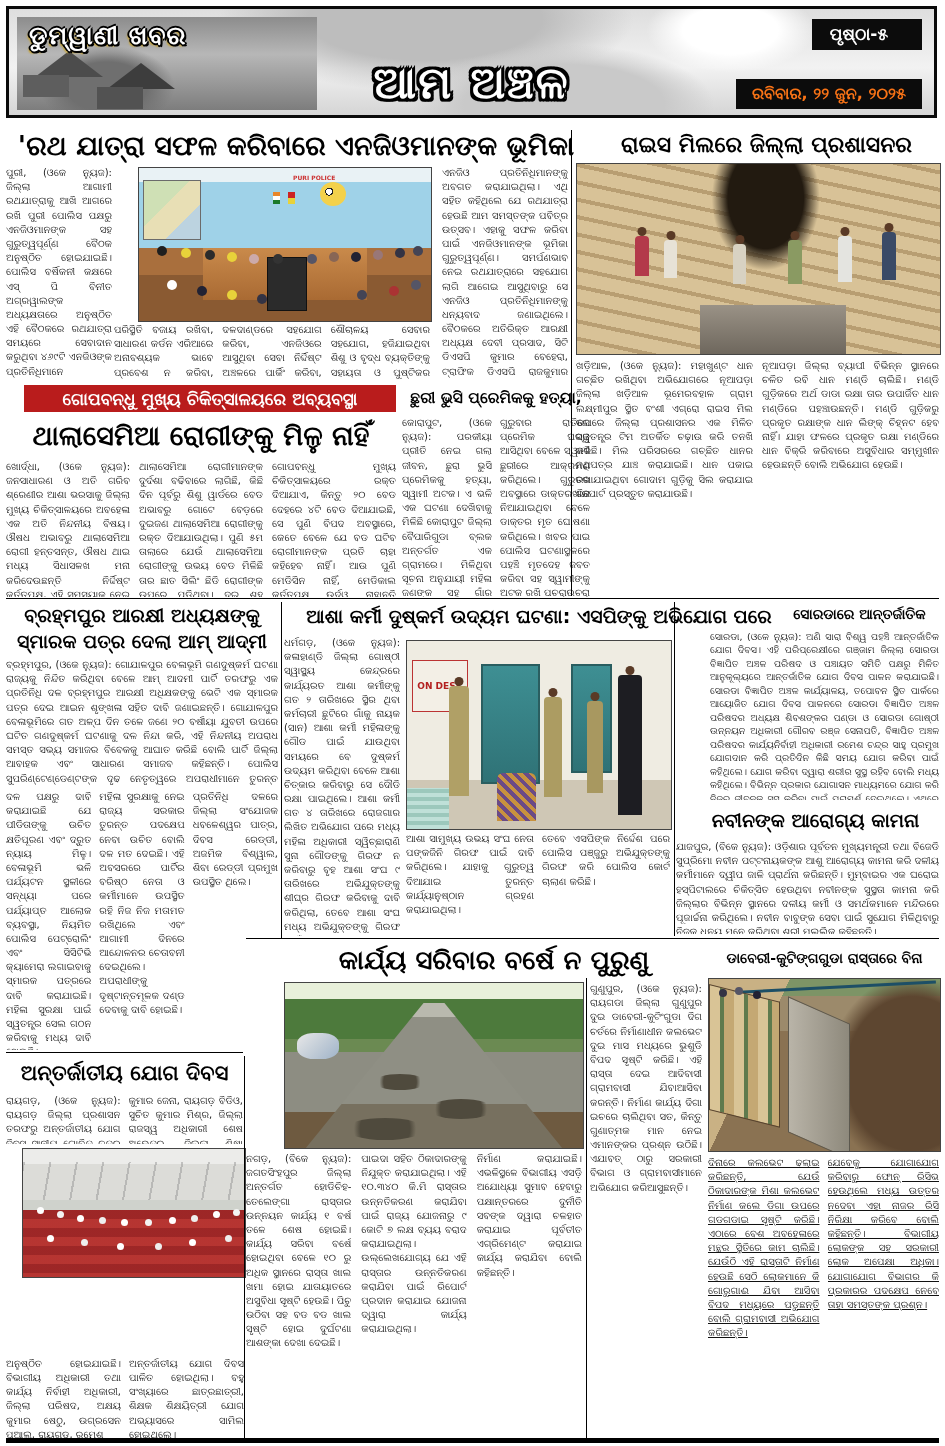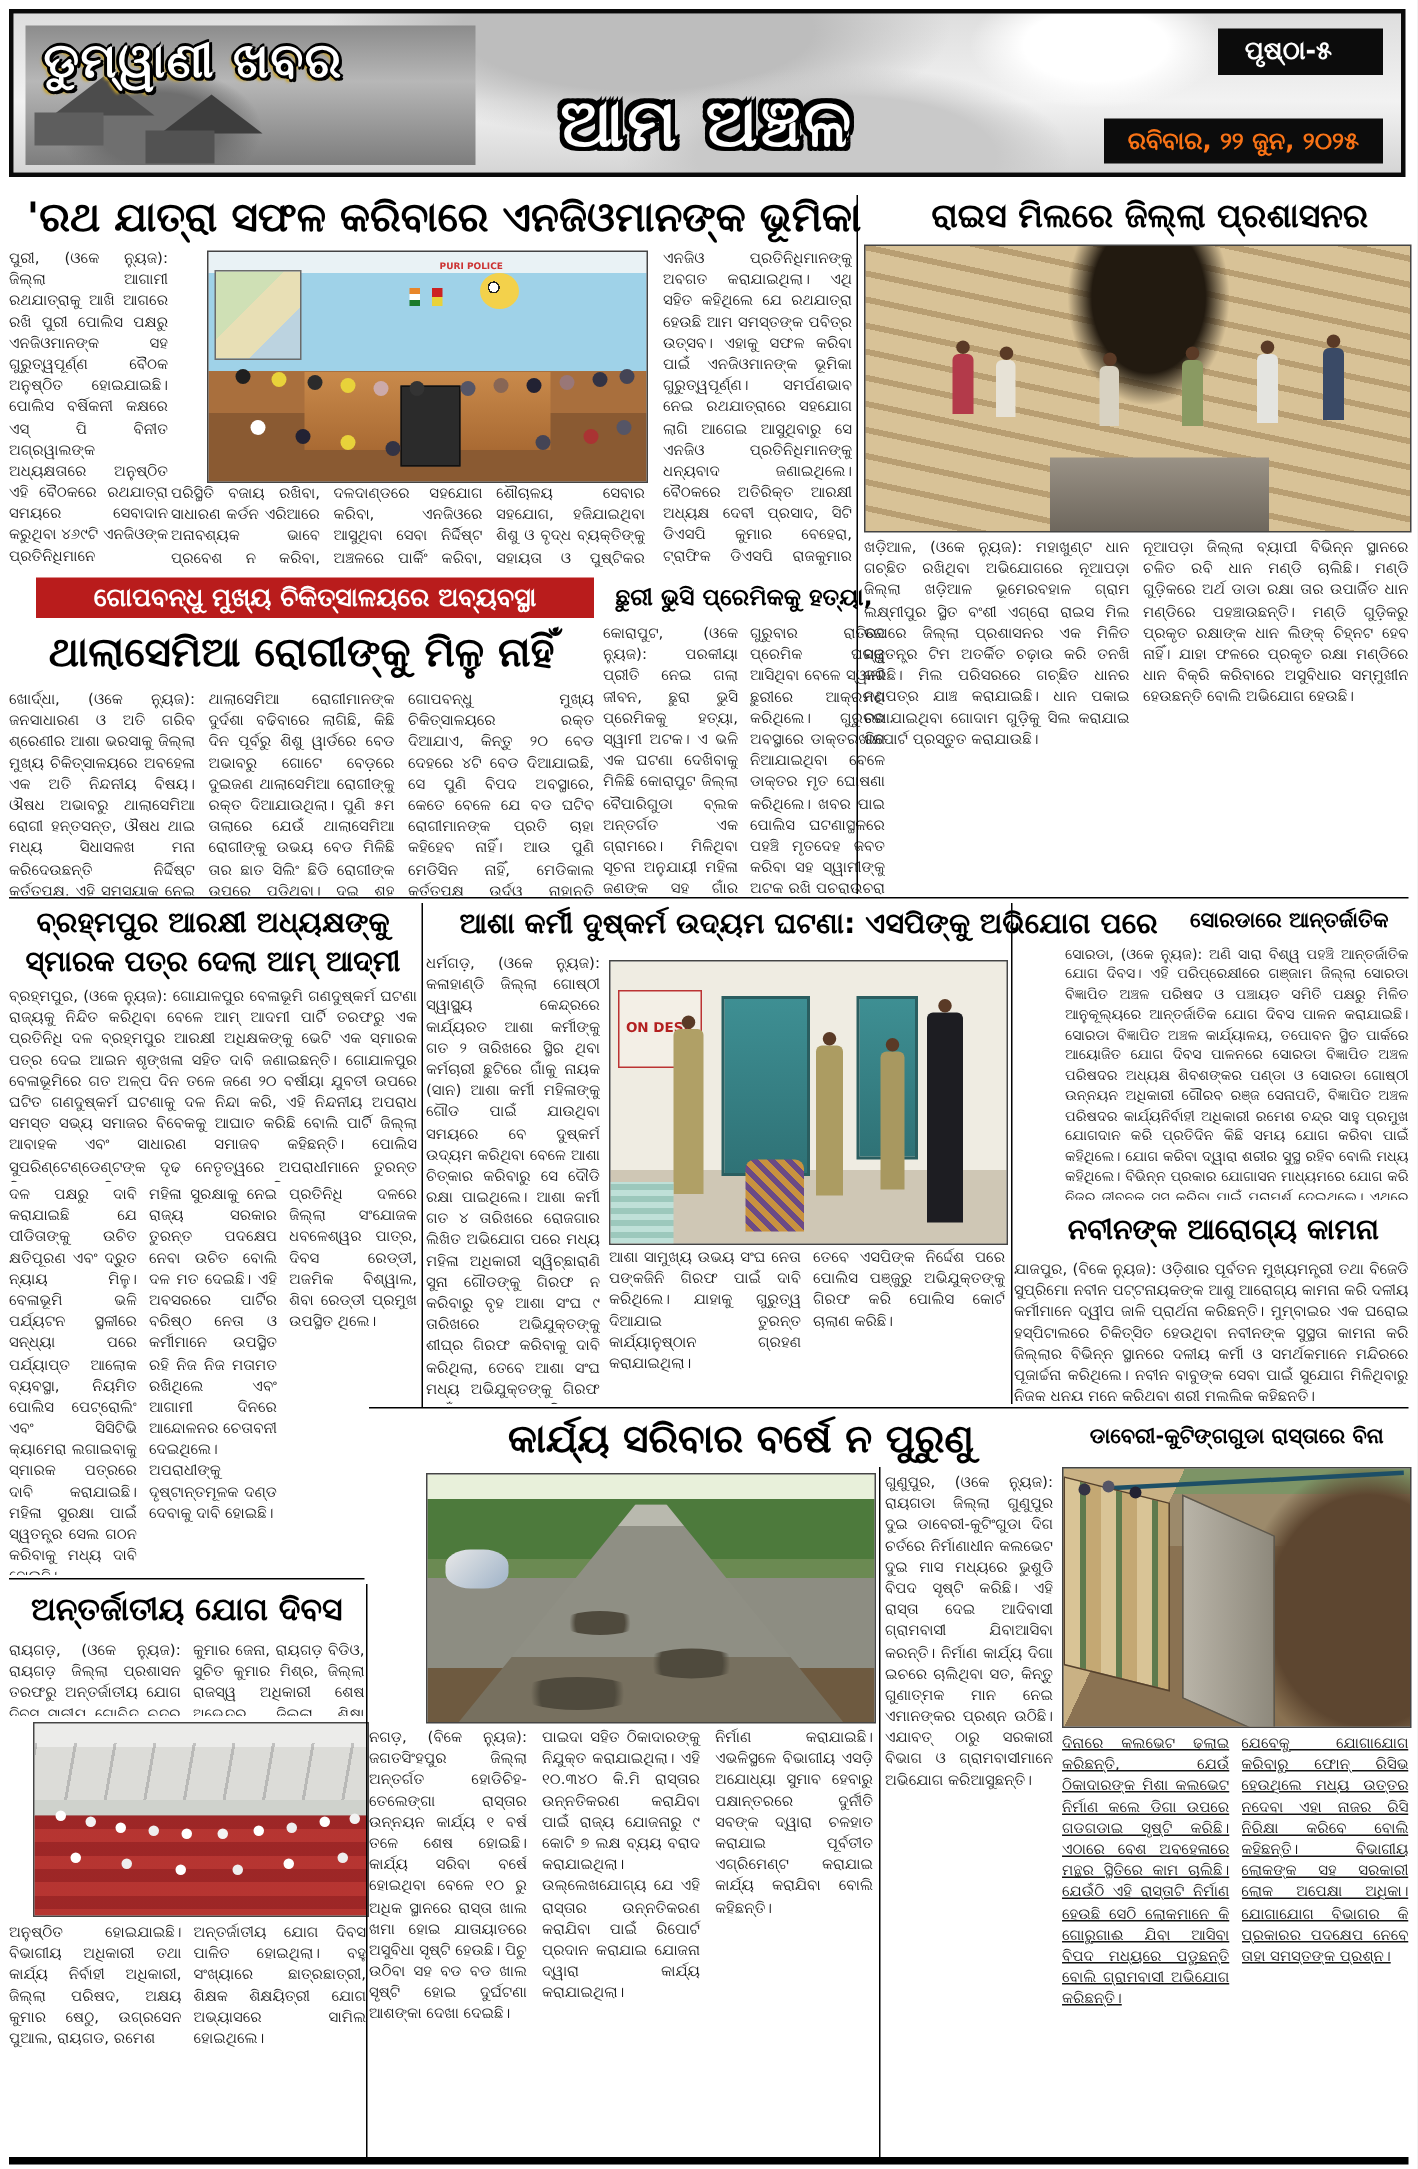--- a/index.html
+++ b/index.html
@@ -18,21 +18,21 @@
       radial-gradient(120px 60px at 78% 20%, #ffffff 0 40%, rgba(255,255,255,0) 70%),
       radial-gradient(200px 80px at 60% 90%, #c9c9c9 0 50%, rgba(200,200,200,0) 75%),
       radial-gradient(260px 90px at 45% 10%, #bdbdbd 0 45%, rgba(190,190,190,0) 80%),
       linear-gradient(180deg,#dedede,#f2f2f2 55%,#d5d5d5);}
   .village{left:8px;top:8px;width:300px;height:93px;
     background:
       radial-gradient(90px 55px at 30% 75%, #6f6f6f 0 45%, rgba(90,90,90,0) 75%),
       linear-gradient(180deg,#8c8c8c 0%,#b7b7b7 40%,#7d7d7d 100%);}
   .hut{position:absolute;width:0;height:0;border-left:34px solid transparent;border-right:34px solid transparent;border-bottom:26px solid #4c4c4c;}
   .hut2{position:absolute;width:46px;height:22px;background:#5e5e5e;}
-  .brand{left:20px;top:12px;font-size:32px;font-weight:700;color:#fff;letter-spacing:1px;
+  .brand{left:20px;top:12px;font-size:25px;font-weight:700;color:#fff;letter-spacing:1px;
     text-shadow:-2px 0 #000,2px 0 #000,0 -2px #000,0 2px #000,2px 2px #000,-2px 2px 2px #c9a227;}
   .main-title{left:0;top:48px;width:100%;text-align:center;font-size:44px;font-weight:700;color:#fff;letter-spacing:2px;
     text-shadow:-3px 0 #000,3px 0 #000,0 -3px #000,0 3px #000,3px 3px #000,-3px 3px #000,3px -3px #000,-3px -3px #000;}
   .pagebox{left:auto;right:12px;top:10px;background:#0c0c0c;color:#fff;font-size:17px;font-weight:700;
     padding:5px 34px 6px 18px;}
   .datebox{right:12px;top:70px;background:#0c0c0c;color:#f97316;font-size:16px;font-weight:700;padding:5px 16px 6px 16px;}
   
   .conf{background:linear-gradient(180deg,#e9f2f5 0 9%,#9fd2e8 9% 52%,#a96f3d 52% 70%,#8a5a32 70% 100%);}
   .conf .map{position:absolute;left:4px;top:12px;width:56px;height:58px;background:
       linear-gradient(135deg,#cfe0b5 0 40%,#e8dfb5 40% 70%,#bcd3e0 70%);border:1px solid #6b6b6b;}
@@ -253,21 +253,21 @@
   </div>
   <div class="abs ph yoga" style="left:22px;top:1148px;width:222px;height:128px;">
     <div class="beam"></div>
     <div class="mats"></div>
     <div class="abs" style="left:14px;top:58px;width:7px;height:7px;border-radius:50%;background:#fff;
       box-shadow:20px 4px 0 #f3f3f3, 40px 8px 0 #fff, 62px 10px 0 #eee, 84px 12px 0 #fff, 108px 12px 0 #f3f3f3,
       132px 10px 0 #fff, 154px 8px 0 #eee, 176px 4px 0 #fff, 196px 2px 0 #f3f3f3,
       10px 28px 0 #fff, 44px 32px 0 #eee, 80px 36px 0 #fff, 118px 36px 0 #eee, 152px 32px 0 #fff, 188px 28px 0 #eee;"></div>
   </div>
   <div class="abs" style="left:6px;top:1282px;width:238px;height:160px;">
-    <div class="cols" style="gap:8px;">
+    <div class="cols" style="gap:8px;align-items:flex-end;">
       <div class="col bt">ଅନୁଷ୍ଠିତ ହୋଇଯାଇଛି। ବିଭାଗୀୟ ଅଧିକାରୀ ତଥା କାର୍ଯ୍ୟ ନିର୍ବାହୀ ଅଧିକାରୀ, ଜିଲ୍ଲା ପରିଷଦ, ଅକ୍ଷୟ କୁମାର ଷେଠୁ, ଉଗ୍ରସେନ ପୁଆଲ, ରାୟଗଡ, ରମେଶ</div>
       <div class="col bt">ଅନ୍ତର୍ଜାତୀୟ ଯୋଗ ଦିବସ ପାଳିତ ହୋଇଥିଲା। ବହୁ ସଂଖ୍ୟାରେ ଛାତ୍ରଛାତ୍ରୀ, ଶିକ୍ଷକ ଶିକ୍ଷୟିତ୍ରୀ ଯୋଗ ଅଭ୍ୟାସରେ ସାମିଲ ହୋଇଥିଲେ।</div>
     </div>
   </div>
 
   <div class="abs rule" style="left:571px;top:130px;width:1px;height:466px;"></div>
   <div class="abs rule" style="left:6px;top:598px;width:933px;height:1px;"></div>
   <div class="abs rule" style="left:281px;top:602px;width:1px;height:336px;"></div>
   <div class="abs rule" style="left:674px;top:602px;width:1px;height:334px;"></div>
   <div class="abs rule" style="left:246px;top:938px;width:693px;height:1px;"></div>

